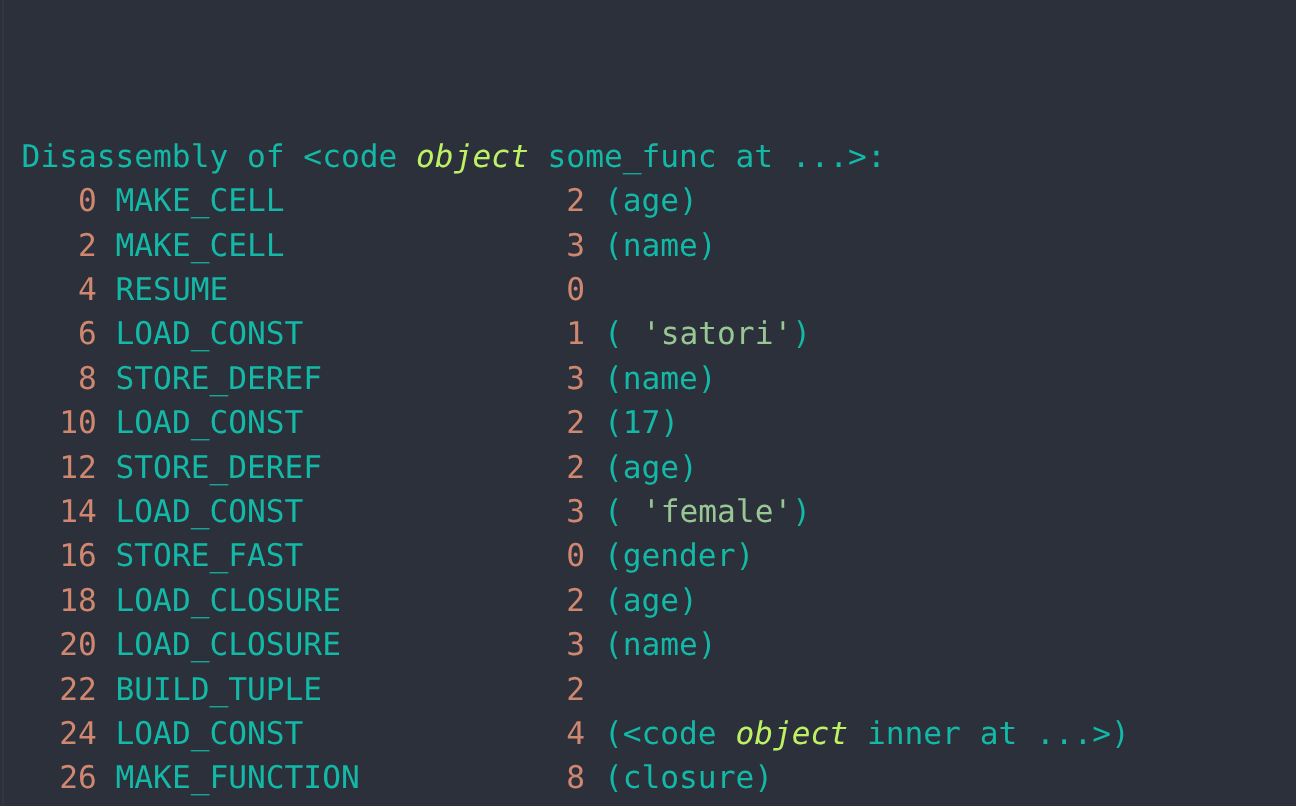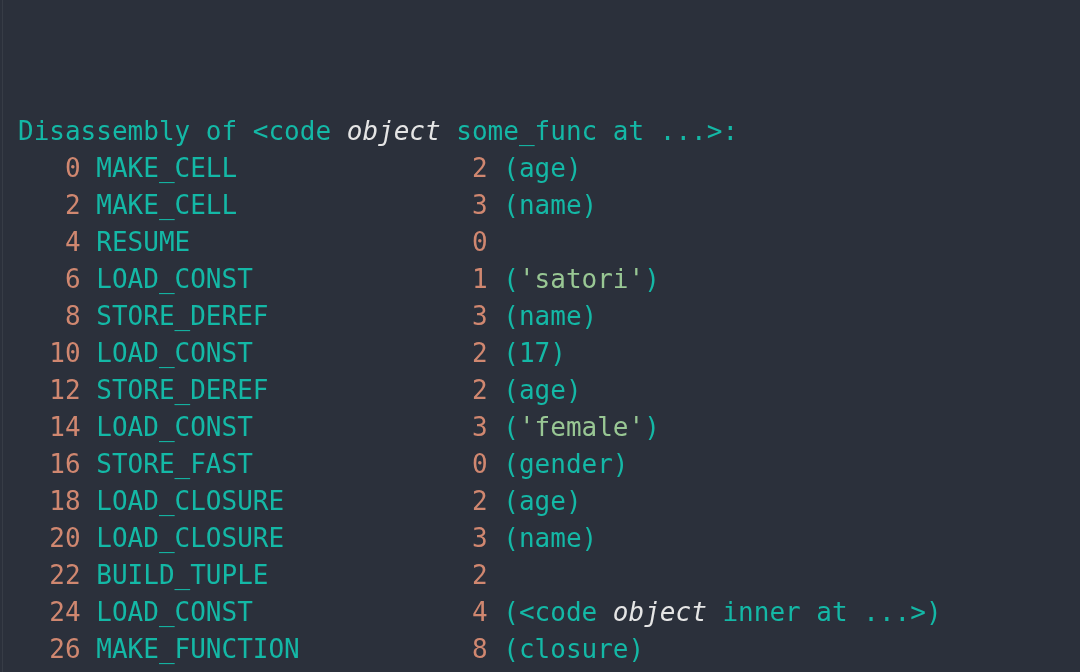--- a/index.html
+++ b/index.html
@@ -21,24 +21,24 @@
   }
   .gutter-line {
     position: absolute;
     left: 2px;
     top: 0;
     bottom: 0;
     width: 1px;
     background: rgba(200,200,200,0.08);
   }
   .tok-plain   { color: #14b8a6; }
-  .tok-keyword { color: #e5e5e5; font-style: italic; }
+  .tok-keyword { color: #bef264; font-style: italic; }
   .tok-offset  { color: #d08770; }
   .tok-arg     { color: #d08770; }
-  .tok-string  { color: #99c794; }
+  .tok-string  { color: #99c794; margin-left: 16px; }
   .row { display: block; height: 37px; }
 </style>
 </head>
 <body>
 
 <div class="code-block">
   <div class="gutter-line"></div>
   <span class="row"><span class="tok-plain">Disassembly of &lt;code </span><span class="tok-keyword">object</span><span class="tok-plain"> some_func at ...&gt;:</span></span><div id="rows-container"><span class="row"><span class="tok-plain">   </span><span class="tok-offset">0</span><span class="tok-plain"> MAKE_CELL               </span><span class="tok-arg">2</span><span class="tok-plain"> (age)</span></span><span class="row"><span class="tok-plain">   </span><span class="tok-offset">2</span><span class="tok-plain"> MAKE_CELL               </span><span class="tok-arg">3</span><span class="tok-plain"> (name)</span></span><span class="row"><span class="tok-plain">   </span><span class="tok-offset">4</span><span class="tok-plain"> RESUME                  </span><span class="tok-arg">0</span></span><span class="row"><span class="tok-plain">   </span><span class="tok-offset">6</span><span class="tok-plain"> LOAD_CONST              </span><span class="tok-arg">1</span><span class="tok-plain"> (</span><span class="tok-string">'satori'</span><span class="tok-plain">)</span></span><span class="row"><span class="tok-plain">   </span><span class="tok-offset">8</span><span class="tok-plain"> STORE_DEREF             </span><span class="tok-arg">3</span><span class="tok-plain"> (name)</span></span><span class="row"><span class="tok-plain">  </span><span class="tok-offset">10</span><span class="tok-plain"> LOAD_CONST              </span><span class="tok-arg">2</span><span class="tok-plain"> (17)</span></span><span class="row"><span class="tok-plain">  </span><span class="tok-offset">12</span><span class="tok-plain"> STORE_DEREF             </span><span class="tok-arg">2</span><span class="tok-plain"> (age)</span></span><span class="row"><span class="tok-plain">  </span><span class="tok-offset">14</span><span class="tok-plain"> LOAD_CONST              </span><span class="tok-arg">3</span><span class="tok-plain"> (</span><span class="tok-string">'female'</span><span class="tok-plain">)</span></span><span class="row"><span class="tok-plain">  </span><span class="tok-offset">16</span><span class="tok-plain"> STORE_FAST              </span><span class="tok-arg">0</span><span class="tok-plain"> (gender)</span></span><span class="row"><span class="tok-plain">  </span><span class="tok-offset">18</span><span class="tok-plain"> LOAD_CLOSURE            </span><span class="tok-arg">2</span><span class="tok-plain"> (age)</span></span><span class="row"><span class="tok-plain">  </span><span class="tok-offset">20</span><span class="tok-plain"> LOAD_CLOSURE            </span><span class="tok-arg">3</span><span class="tok-plain"> (name)</span></span><span class="row"><span class="tok-plain">  </span><span class="tok-offset">22</span><span class="tok-plain"> BUILD_TUPLE             </span><span class="tok-arg">2</span></span><span class="row"><span class="tok-plain">  </span><span class="tok-offset">24</span><span class="tok-plain"> LOAD_CONST              </span><span class="tok-arg">4</span><span class="tok-plain"> (&lt;code </span><span class="tok-keyword">object</span><span class="tok-plain"> inner at ...&gt;)</span></span><span class="row"><span class="tok-plain">  </span><span class="tok-offset">26</span><span class="tok-plain"> MAKE_FUNCTION           </span><span class="tok-arg">8</span><span class="tok-plain"> (closure)</span></span><span class="row"><span class="tok-plain">  </span><span class="tok-offset">28</span><span class="tok-plain"> STORE_FAST              </span><span class="tok-arg">1</span><span class="tok-plain"> (inner)</span></span></div>
 </div>
 

